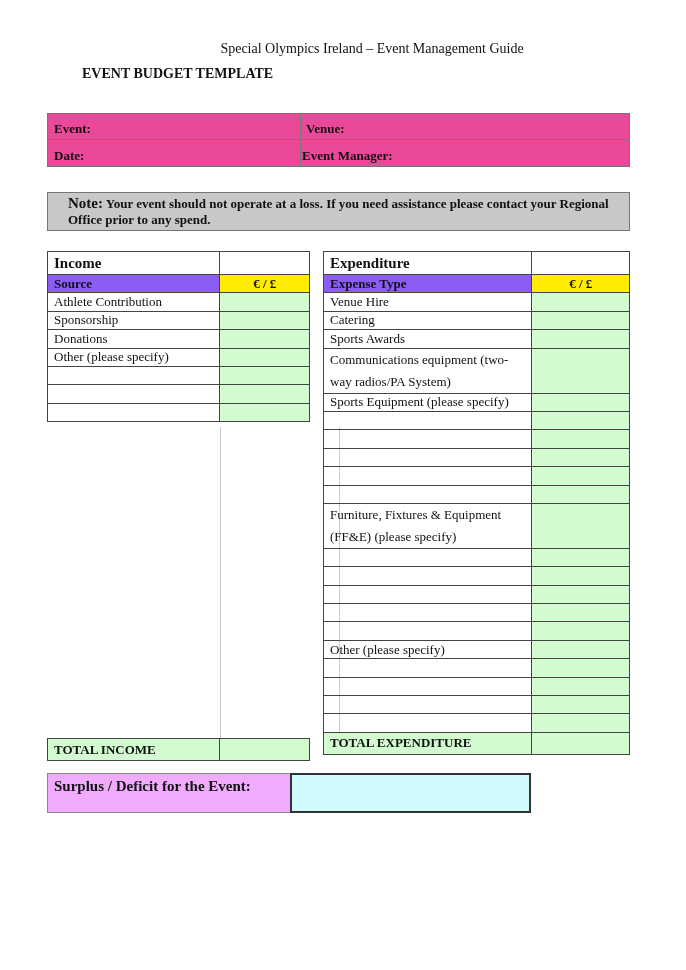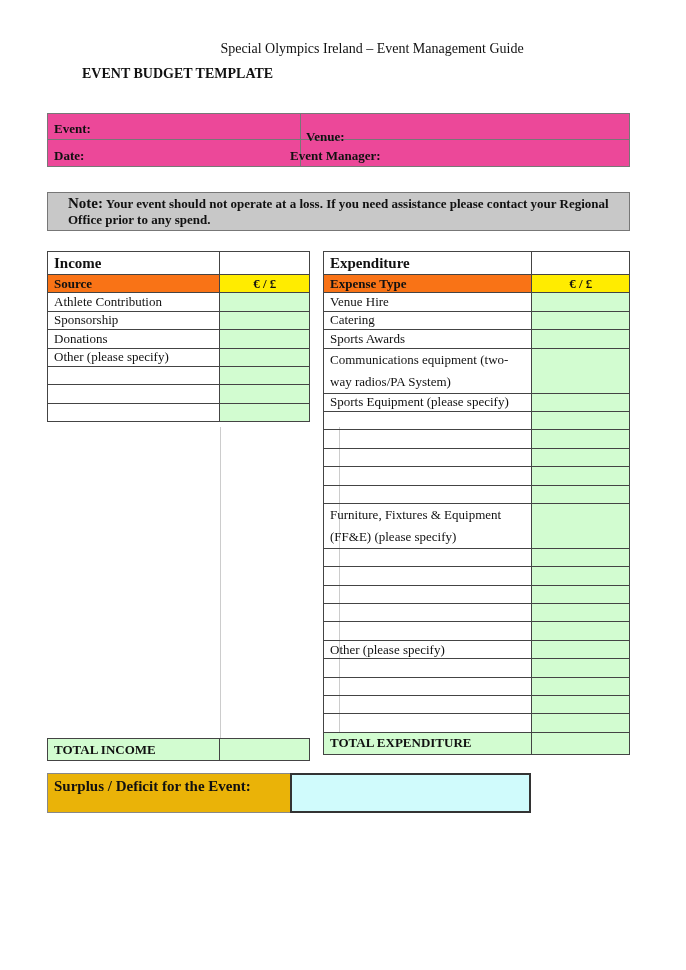--- a/index.html
+++ b/index.html
@@ -13,50 +13,50 @@
   .info-vline { position:absolute; left:252px; top:0; bottom:0; border-left:1px solid #777; }
   .info-hline { position:absolute; left:0; right:0; top:25px; border-top:1px solid #777; }
 
   .note { top:192px; left:47px; width:583px; height:39px; background:#c8c8c8; border:1px solid #777; box-sizing:border-box; padding:2px 20px; font-size:13px; font-weight:bold; line-height:16px; }
   .note .lead { font-size:15px; }
 
   table.budget { position:absolute; border-collapse:collapse; font-size:13px; }
   table.budget td { border:1px solid #444; padding:0 6px; height:18.4px; box-sizing:border-box; vertical-align:middle; }
   td.val { background:#d2fcd0; width:90px; }
   td.head { font-size:15px; font-weight:bold; height:23px !important; }
-  tr.sub td { background:#f97316; font-weight:bold; }
+  tr.sub td { background:#8b5cf6; font-weight:bold; }
   tr.sub td.val { background:#ffec00; text-align:center; }
   td.tall { height:37px !important; line-height:22px; }
   tr.total td { background:#d2fcd0; font-weight:bold; height:22px !important; }
 
   .inc-table { top:251px; left:47px; width:263px; }
   .inc-table td.src { width:173px; }
   .exp-table { top:251px; left:323px; width:307px; }
   .exp-table td.src { width:209px; }
 
   .ghost-col { top:427px; left:220px; width:89px; height:311px; border-left:1px solid #ccc; border-right:1px solid #ccc; }
   .inc-total { top:738px; left:47px; width:263px;border-radius:11px; }
 
-  .surplus { top:773px; left:47px; width:484px; height:40px; background:#eab308; border:1px solid #888; box-sizing:border-box; }
+  .surplus { top:773px; left:47px; width:484px; height:40px; background:#f0abfc; border:1px solid #888; box-sizing:border-box; }
   .surplus .lbl { position:absolute; left:6px; top:4px; font-size:15px; font-weight:bold; }
   .surplus .box { position:absolute; left:242px; top:-1px; right:-1px; bottom:-1px; border:2px solid #333; background:#d0fbfc; }
 </style>
 </head>
 <body>
 
 <div class="abs header-title">Special Olympics Ireland – Event Management Guide</div>
 <div class="abs doc-title">EVENT BUDGET TEMPLATE</div>
 
 <div class="abs info-table">
   <div class="info-vline"></div>
   <div class="info-hline"></div>
   <div class="info-cell" style="left:0;top:7px;">Event:</div>
-  <div class="info-cell" style="left:252px;top:7px;margin-top:8px;">Venue:</div>
+  <div class="info-cell" style="left:252px;top:7px;">Venue:</div>
   <div class="info-cell" style="left:0;top:34px;">Date:</div>
-  <div class="info-cell" style="left:236px;top:34px;">Event Manager:</div>
+  <div class="info-cell" style="left:248px;top:34px;">Event Manager:</div>
 </div>
 
 <div class="abs note">
   <span class="lead">Note:</span><span> Your event should not operate at a loss.  If you need assistance please contact your Regional Office prior to any spend.</span>
 </div>
 
 <table class="budget inc-table">
   <tbody>
       <tr>
     <td class="head src">Income</td>

